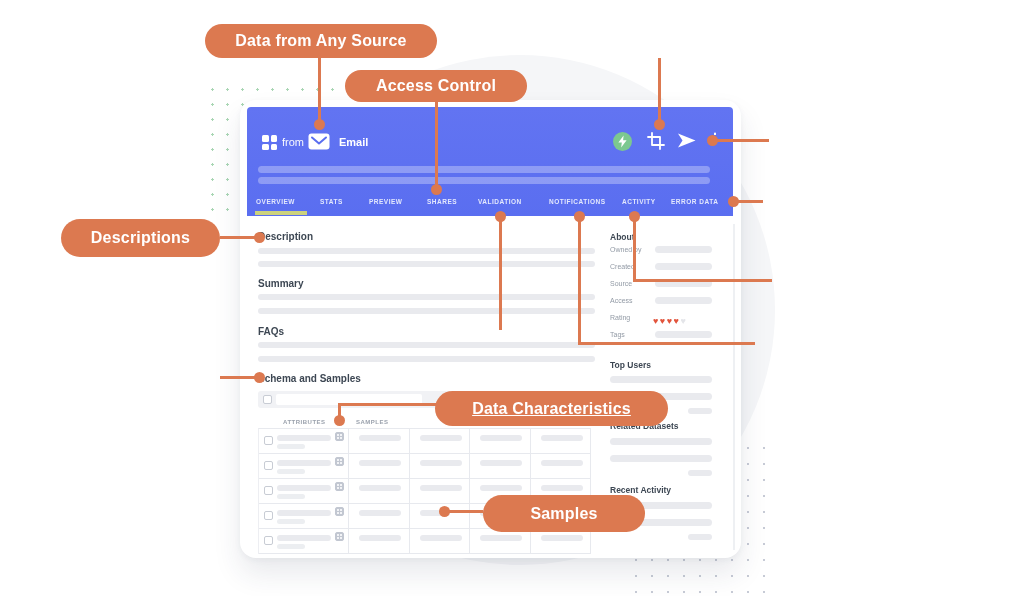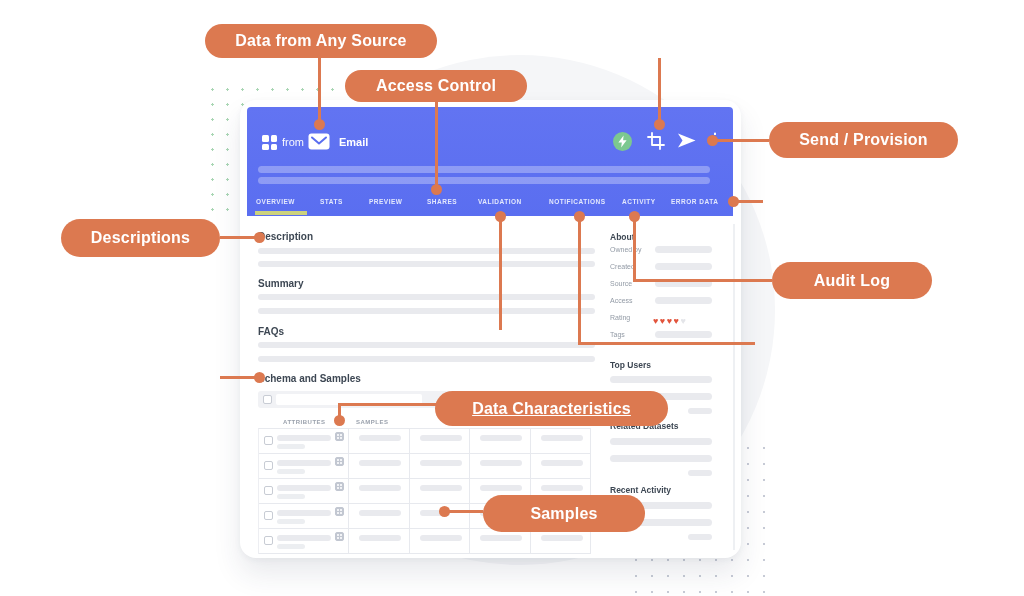--- a/index.html
+++ b/index.html
@@ -302,19 +302,17 @@
   <div class="cdot" style="left:334px;top:415px;"></div>
 
   <div class="cline" style="left:220px;top:376px;width:38px;height:2.5px;"></div>
   <div class="cdot" style="left:254px;top:372px;"></div>
 
   <div class="cdot" style="left:439px;top:506px;"></div>
   <div class="cline" style="left:448px;top:510px;width:35px;height:2.5px;"></div>
 
   <div class="callout" style="left:205px;top:24px;width:232px;height:34px;">Data from Any Source</div>
   <div class="callout" style="left:345px;top:70px;width:182px;height:32px;">Access Control</div>
-  <div class="callout" style="left:769px;top:122px;width:189px;height:36px;">Send / Provision</div>
   <div class="callout" style="left:61px;top:219px;width:159px;height:38px;">Descriptions</div>
-  <div class="callout" style="left:772px;top:262px;width:160px;height:37px;">Audit Log</div>
   <div class="callout" style="left:435px;top:391px;width:233px;height:35px;text-decoration:underline;">Data Characteristics</div>
   <div class="callout" style="left:483px;top:495px;width:162px;height:37px;">Samples</div>
 
 </div>
 
 </body></html>

